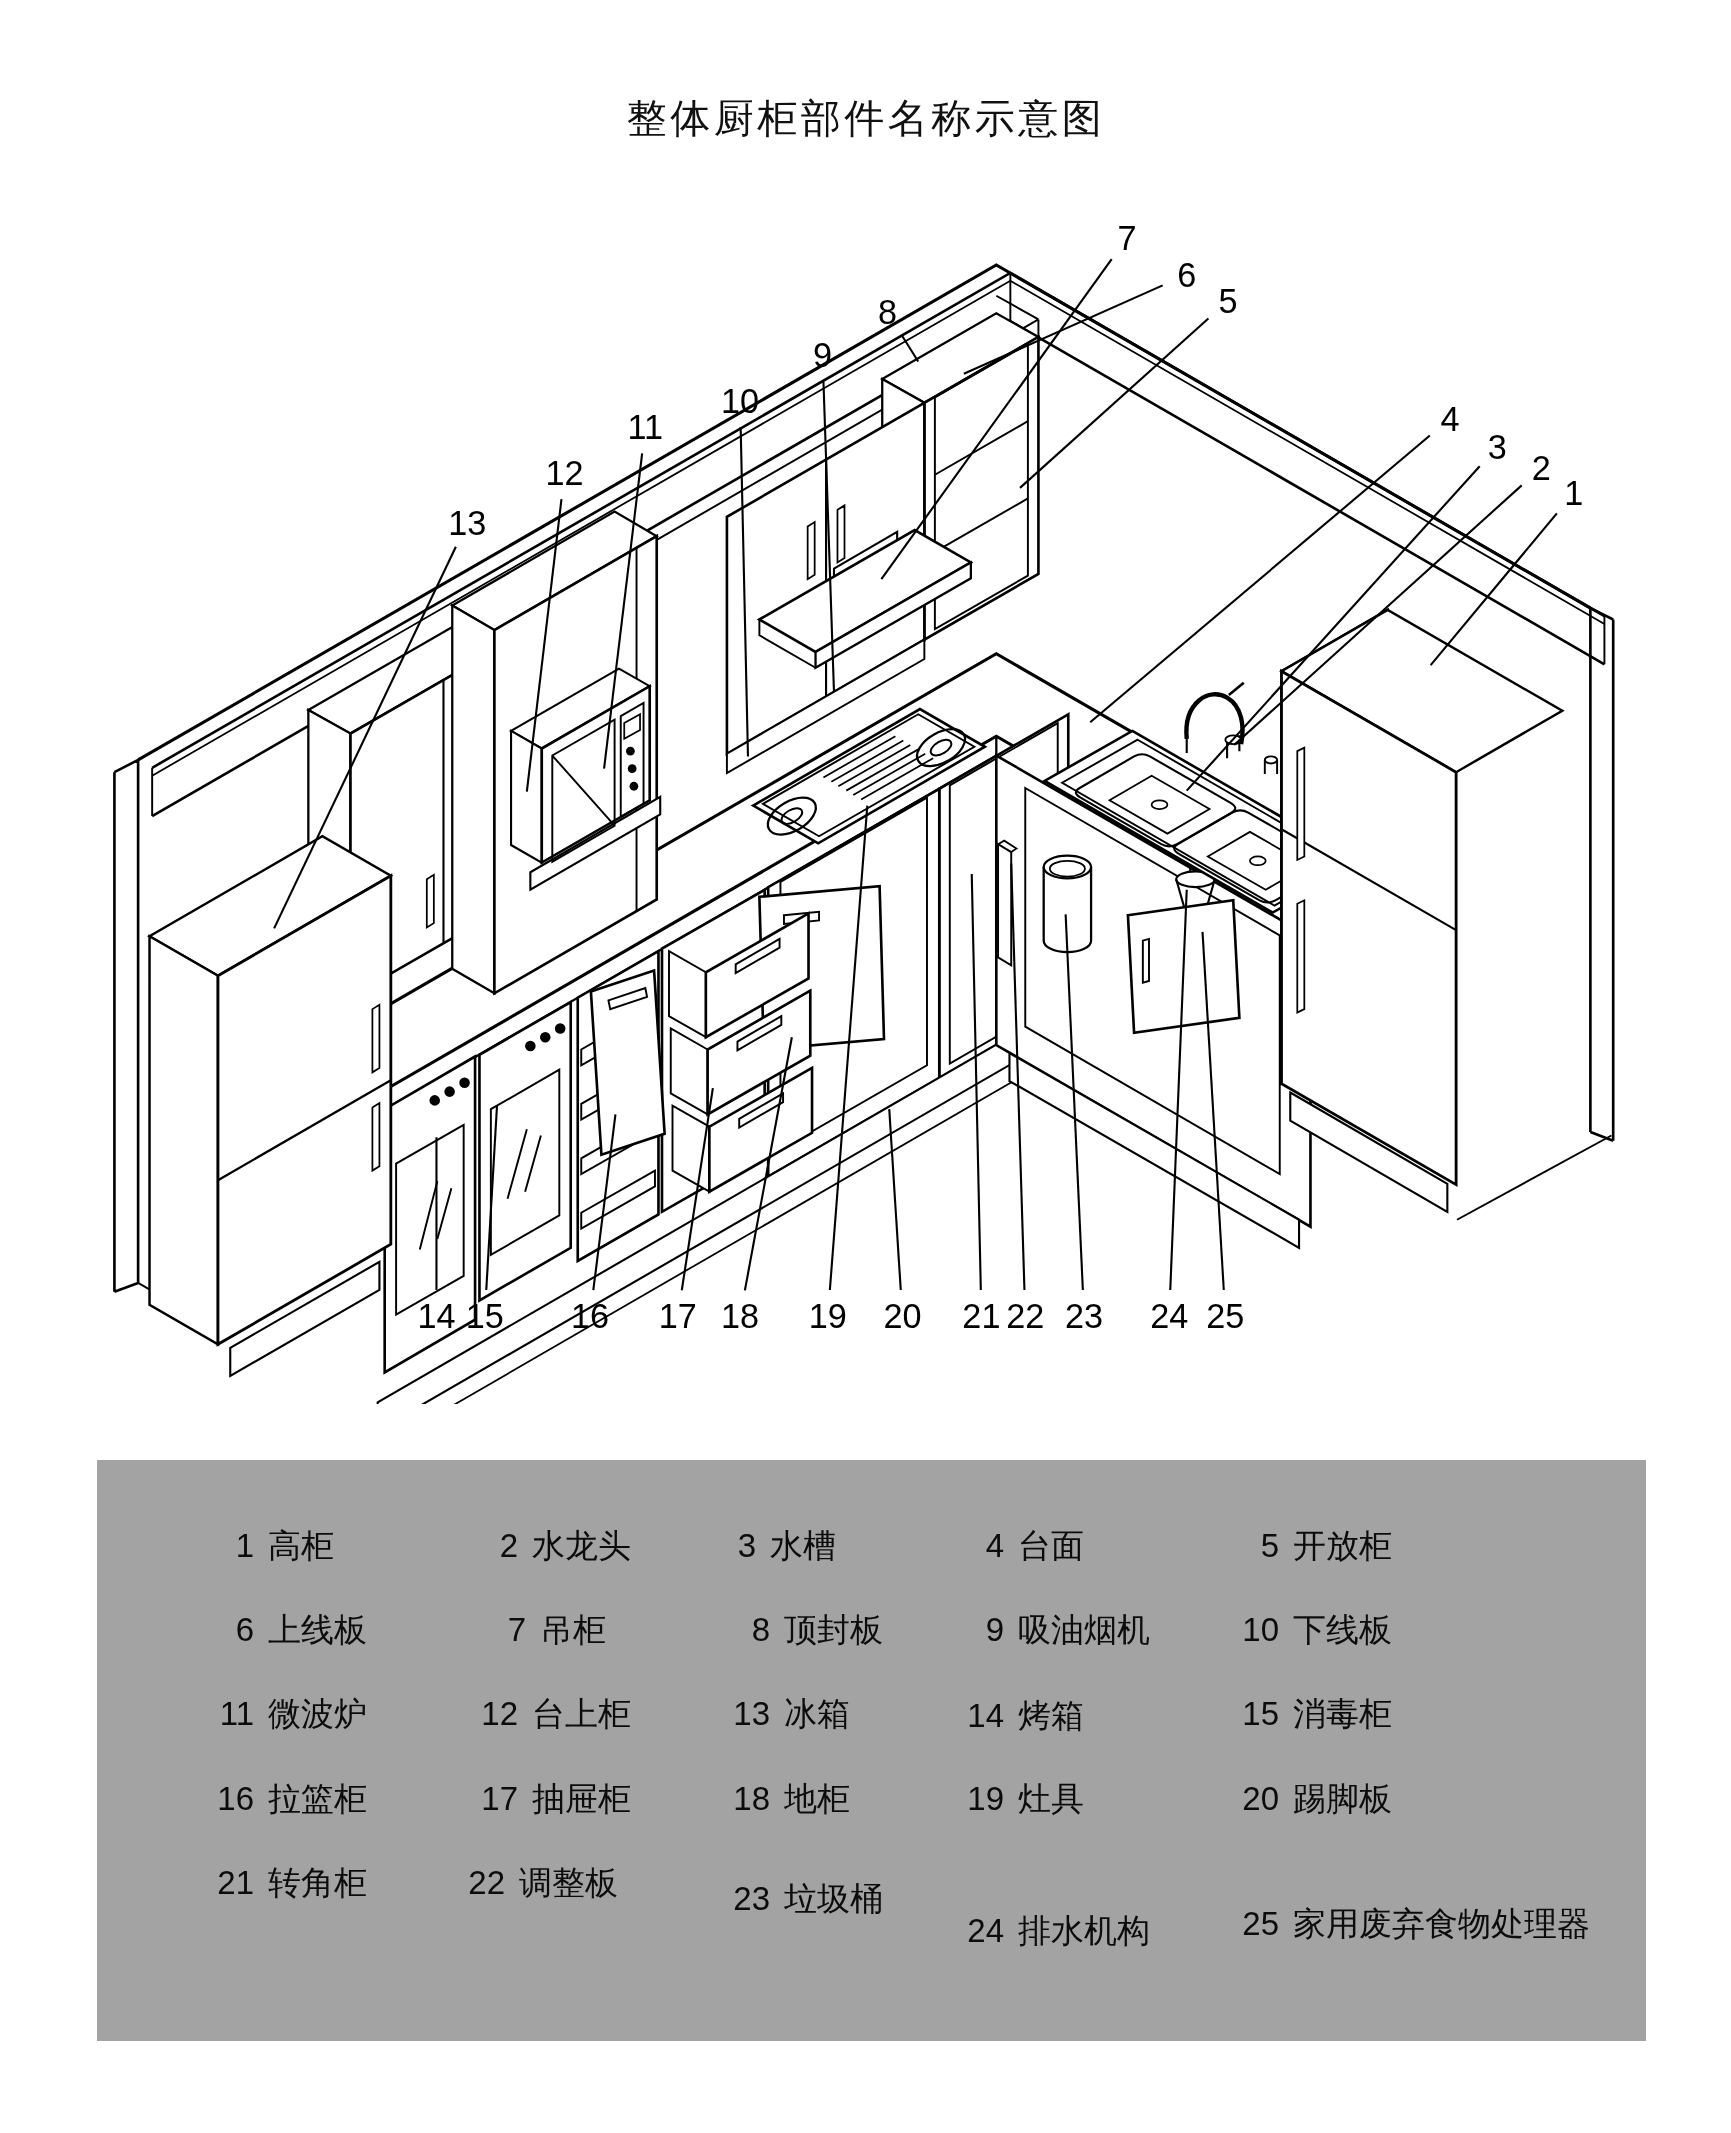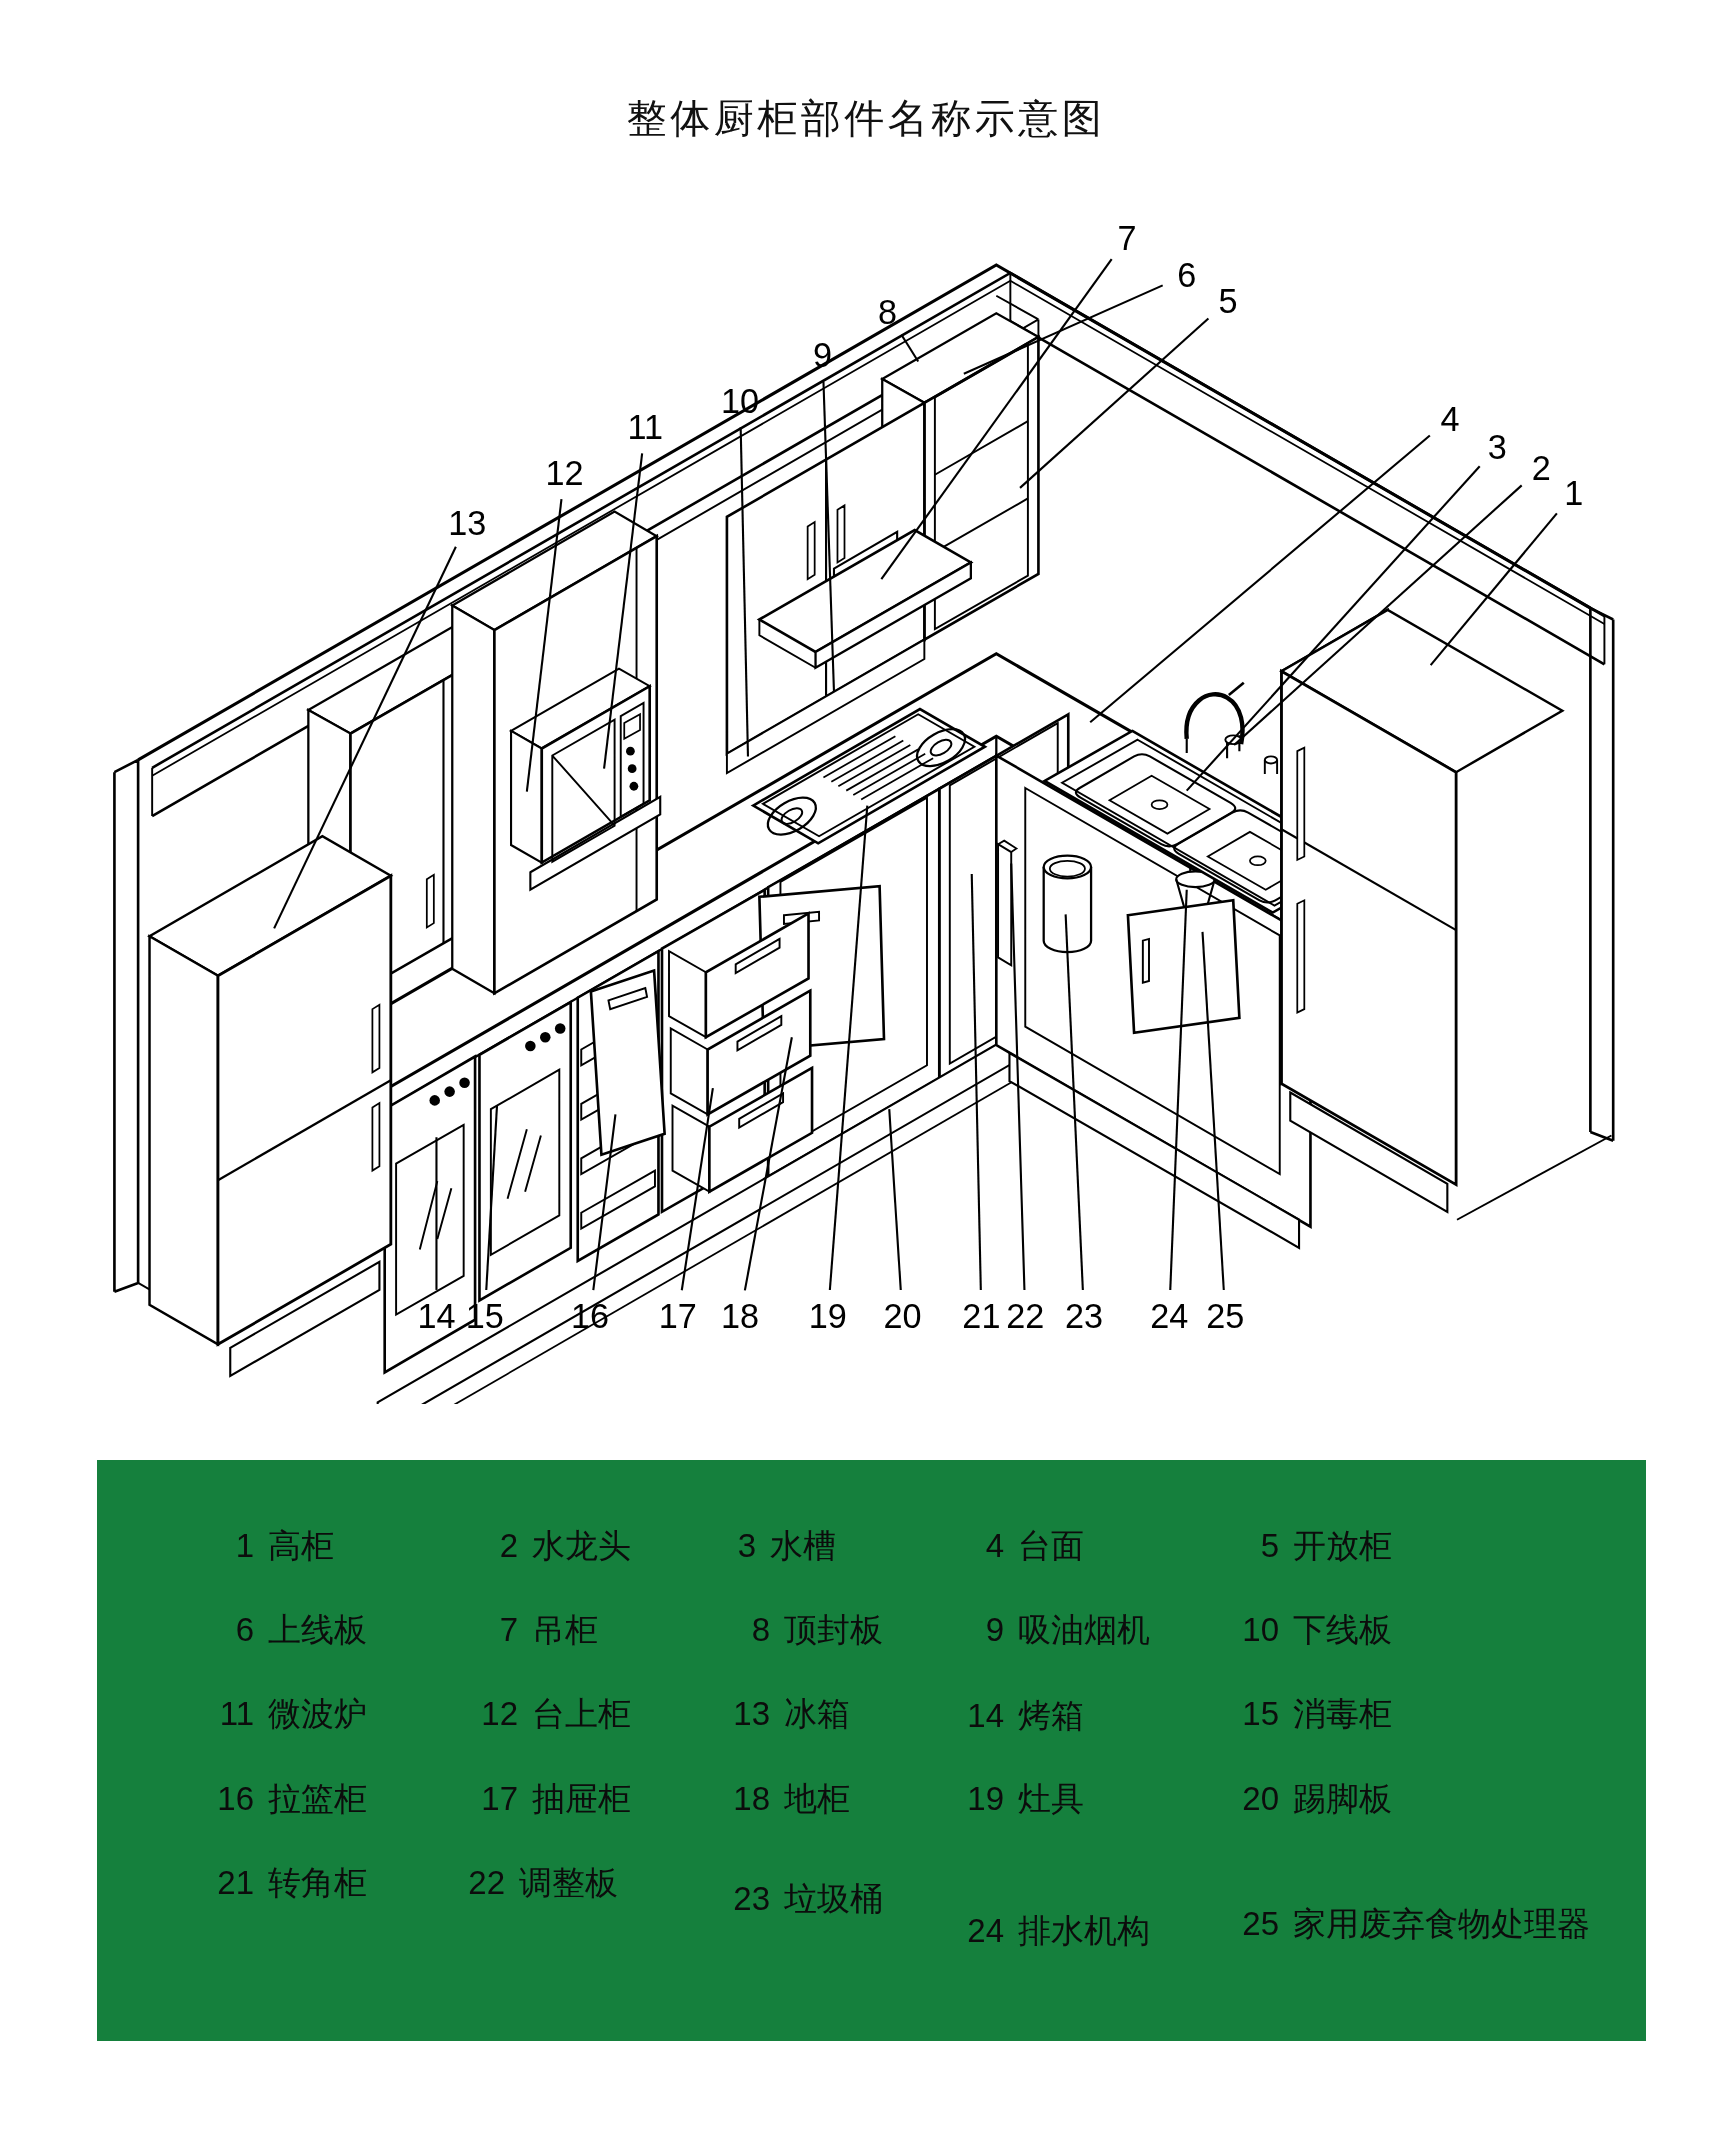--- a/index.html
+++ b/index.html
@@ -277,28 +277,28 @@
         <text x="1168" y="1500" text-anchor="middle" dominant-baseline="central" class="callout-num">22</text>
         <line x1="1233.6258978206424" y1="1470.0314858025847" x2="1214" y2="1042" stroke="#000000" stroke-width="2.4"></line>
         <text x="1235" y="1500" text-anchor="middle" dominant-baseline="central" class="callout-num">23</text>
         <line x1="1333.2335238513376" y1="1470.025370412494" x2="1352" y2="1014" stroke="#000000" stroke-width="2.4"></line>
         <text x="1332" y="1500" text-anchor="middle" dominant-baseline="central" class="callout-num">24</text>
         <line x1="1394.222307352501" y1="1470.0527161690575" x2="1370" y2="1062" stroke="#000000" stroke-width="2.4"></line>
         <text x="1396" y="1500" text-anchor="middle" dominant-baseline="central" class="callout-num">25</text>
       </g>
   </svg>
 
-  <div id="legend-panel" style="left: 97px; top: 1460px; width: 1549px; height: 581px; background: #15803d;">
+  <div id="legend-panel" style="left: 97px; top: 1460px; width: 1549px; height: 581px; background: #a3a3a3;">
       <div class="legend-item" style="left: 106px; top: 65px;"><span class="num">1</span><span class="name">高柜</span></div>
       <div class="legend-item" style="left: 370px; top: 65px;"><span class="num">2</span><span class="name">水龙头</span></div>
       <div class="legend-item" style="left: 608px; top: 65px;"><span class="num">3</span><span class="name">水槽</span></div>
       <div class="legend-item" style="left: 856px; top: 65px;"><span class="num">4</span><span class="name">台面</span></div>
       <div class="legend-item" style="left: 1131px; top: 65px;"><span class="num">5</span><span class="name">开放柜</span></div>
       <div class="legend-item" style="left: 106px; top: 149px;"><span class="num">6</span><span class="name">上线板</span></div>
-      <div class="legend-item" style="left: 370px; top: 149px;"><span class="num">7</span><span class="name">吊柜</span></div>
+      <div class="legend-item" style="left: 378px; top: 149px;"><span class="num">7</span><span class="name">吊柜</span></div>
       <div class="legend-item" style="left: 622px; top: 149px;"><span class="num">8</span><span class="name">顶封板</span></div>
       <div class="legend-item" style="left: 856px; top: 149px;"><span class="num">9</span><span class="name">吸油烟机</span></div>
       <div class="legend-item" style="left: 1131px; top: 149px;"><span class="num">10</span><span class="name">下线板</span></div>
       <div class="legend-item" style="left: 106px; top: 233px;"><span class="num">11</span><span class="name">微波炉</span></div>
       <div class="legend-item" style="left: 370px; top: 233px;"><span class="num">12</span><span class="name">台上柜</span></div>
       <div class="legend-item" style="left: 622px; top: 233px;"><span class="num">13</span><span class="name">冰箱</span></div>
       <div class="legend-item" style="left: 856px; top: 235px;"><span class="num">14</span><span class="name">烤箱</span></div>
       <div class="legend-item" style="left: 1131px; top: 233px;"><span class="num">15</span><span class="name">消毒柜</span></div>
       <div class="legend-item" style="left: 106px; top: 318px;"><span class="num">16</span><span class="name">拉篮柜</span></div>
       <div class="legend-item" style="left: 370px; top: 318px;"><span class="num">17</span><span class="name">抽屉柜</span></div>

